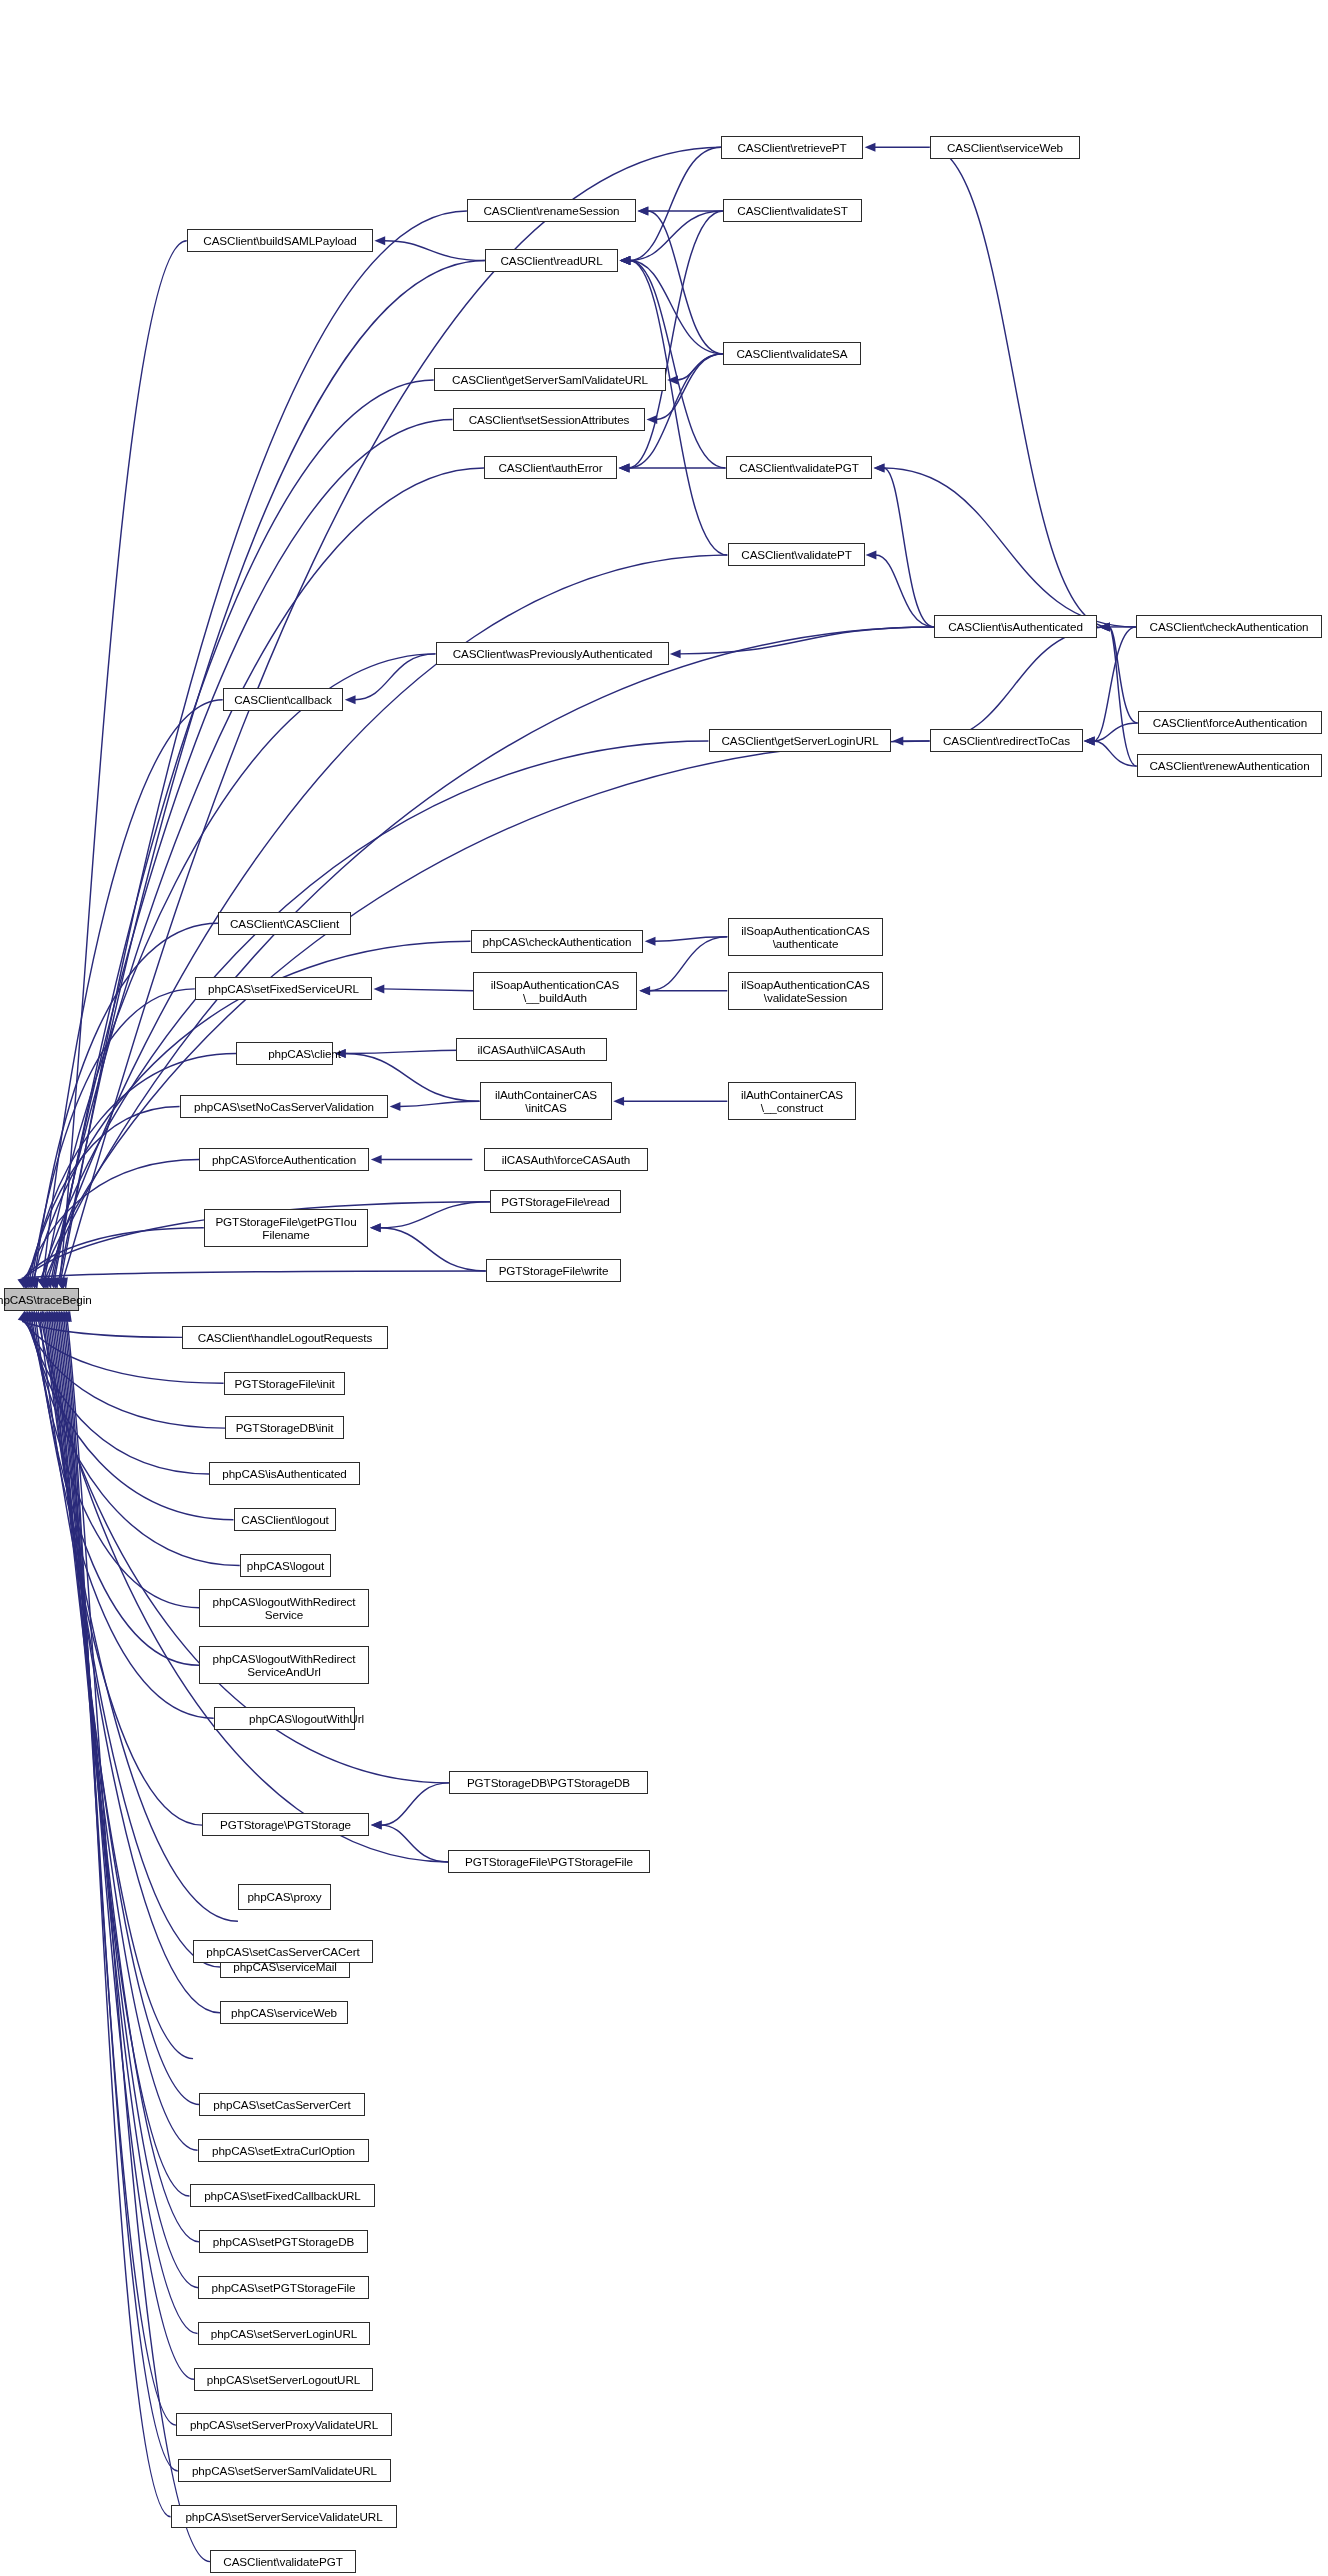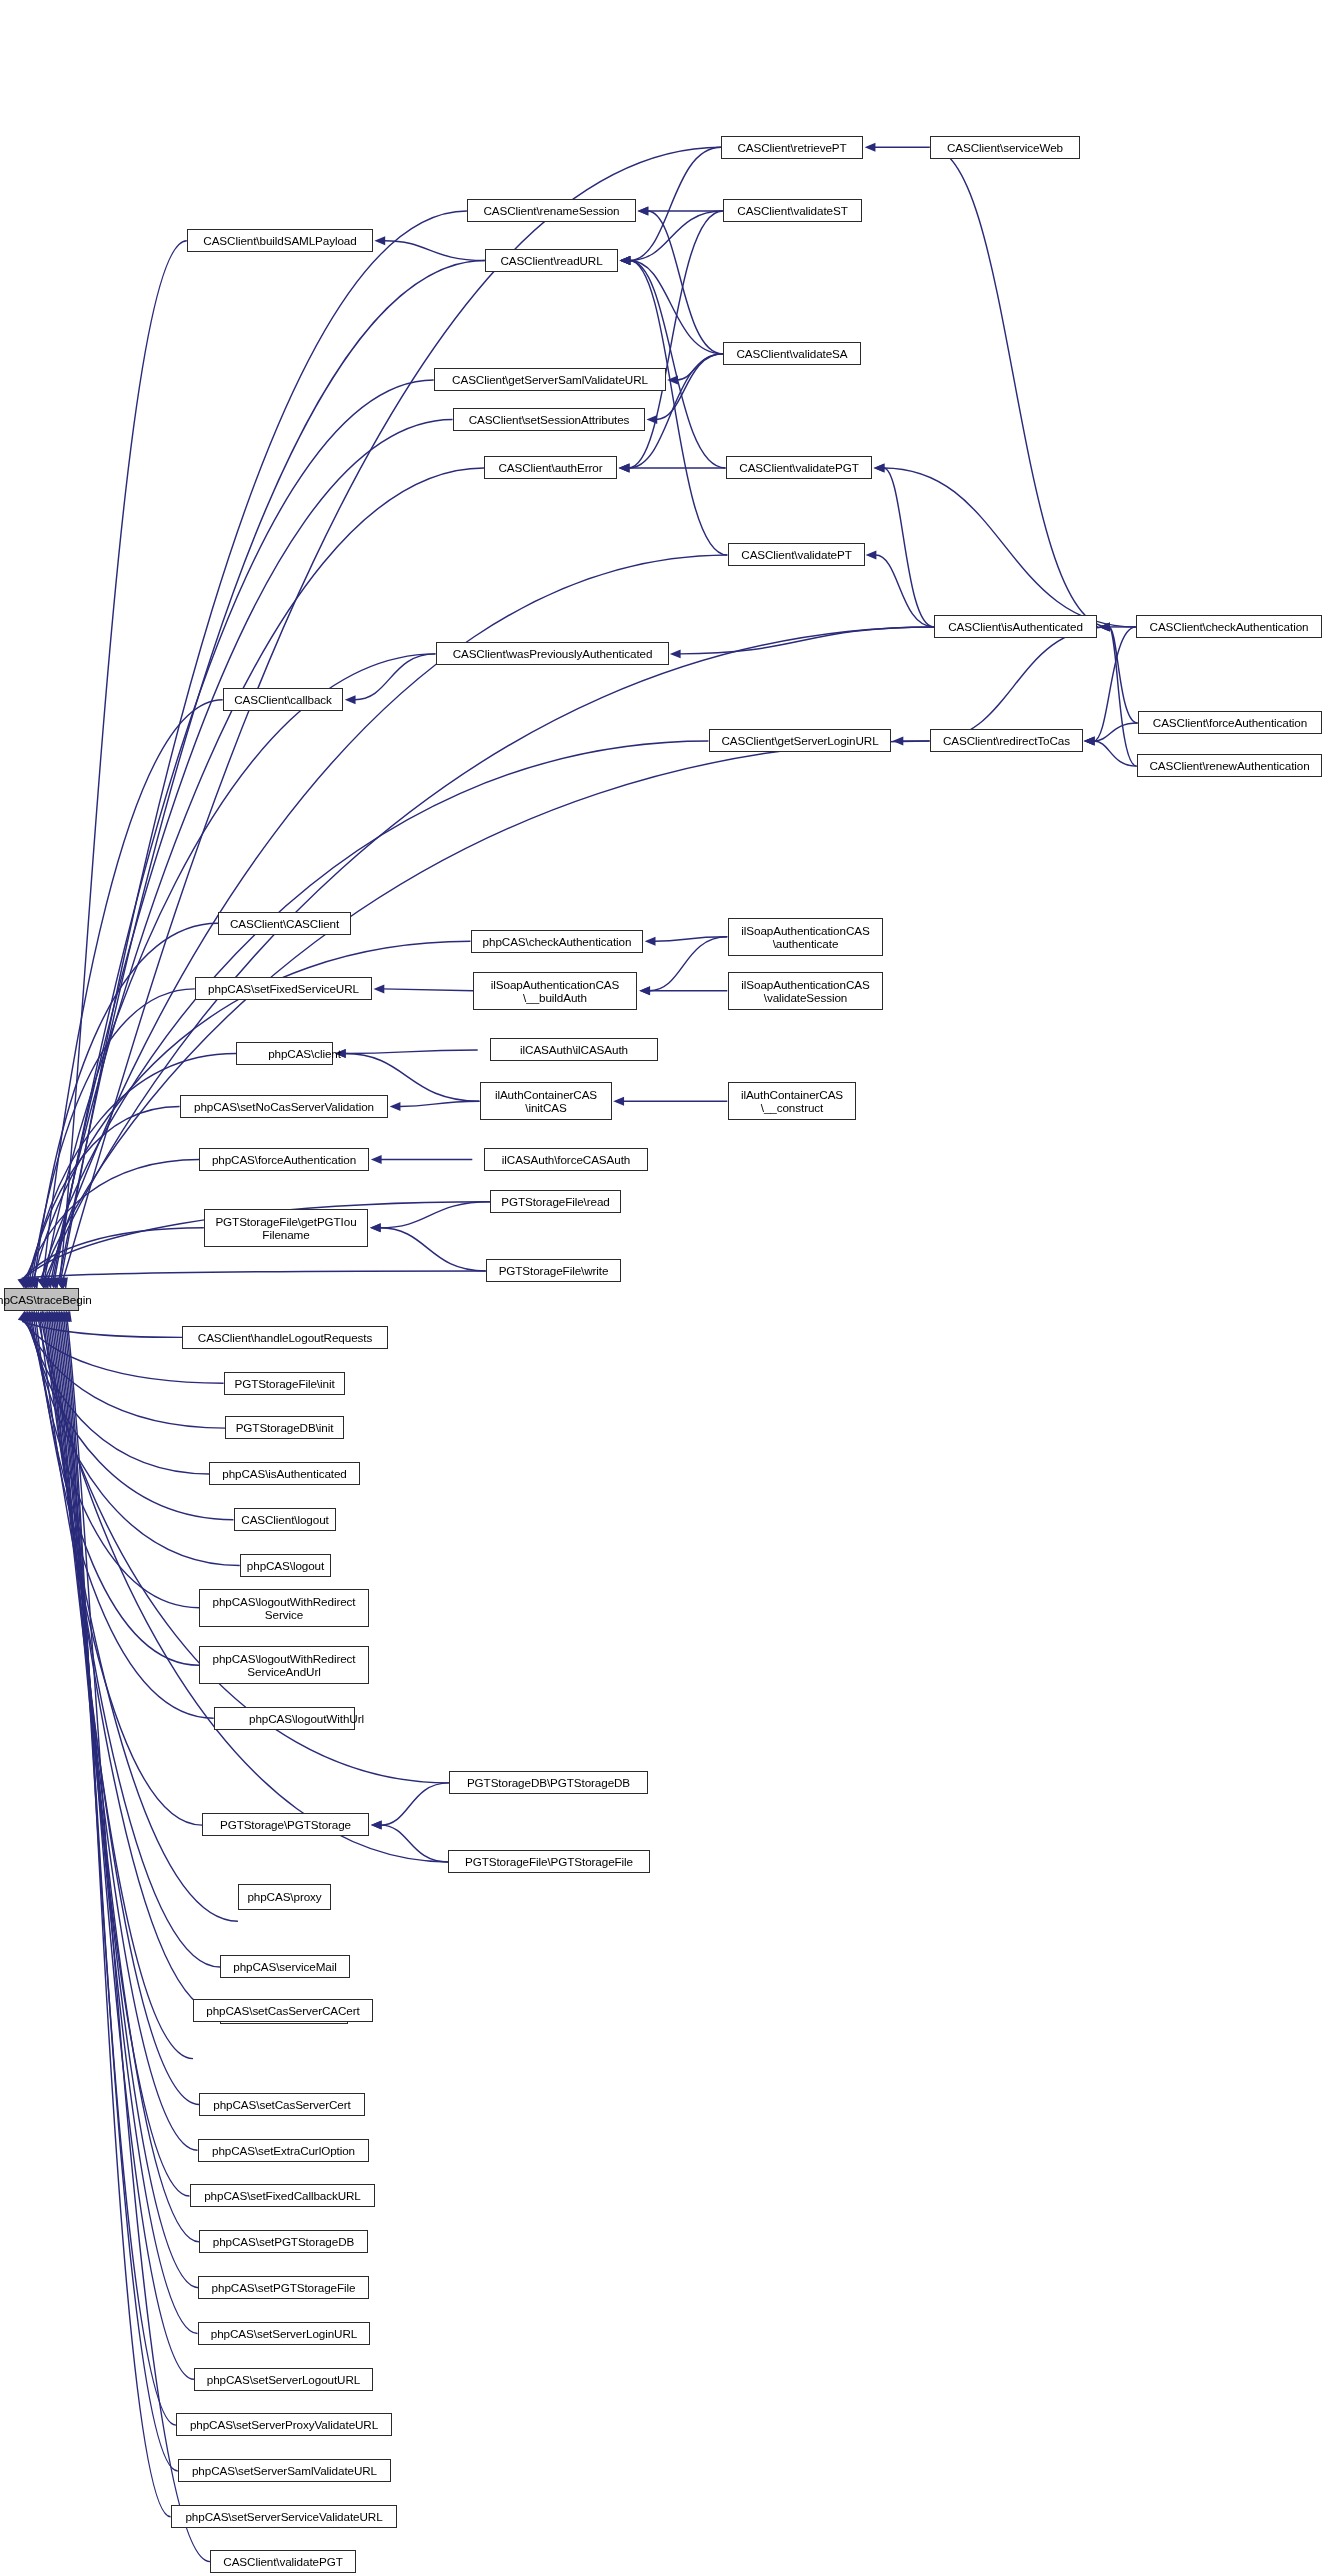--- a/index.html
+++ b/index.html
@@ -265,21 +265,21 @@
       <div class="node-box" style="left: 218px; top: 912px; width: 133px; height: 23.4px;">CASClient\CASClient</div>
       <div class="node-box" style="left: 471px; top: 930px; width: 172px; height: 23.4px;">phpCAS\checkAuthentication</div>
       <div class="node-box" style="left: 728px; top: 918px; width: 155px; height: 38px;">ilSoapAuthenticationCAS
 \authenticate</div>
       <div class="node-box" style="left: 195px; top: 977px; width: 177px; height: 23.4px;">phpCAS\setFixedServiceURL</div>
       <div class="node-box" style="left: 473px; top: 972px; width: 164px; height: 38px;">ilSoapAuthenticationCAS
 \__buildAuth</div>
       <div class="node-box" style="left: 728px; top: 972px; width: 155px; height: 38px;">ilSoapAuthenticationCAS
 \validateSession</div>
       <div class="node-box" style="left: 236px; top: 1042px; width: 97px; height: 23.4px; padding-left: 40px;">phpCAS\client</div>
-      <div class="node-box" style="left: 490px; top: 1038px; width: 168px; height: 23.4px;">ilCASAuth\ilCASAuth</div>
+      <div class="node-box" style="left: 456px; top: 1038px; width: 151px; height: 23.4px;">ilCASAuth\ilCASAuth</div>
       <div class="node-box" style="left: 480px; top: 1082px; width: 132px; height: 38px;">ilAuthContainerCAS
 \initCAS</div>
       <div class="node-box" style="left: 728px; top: 1082px; width: 128px; height: 38px;">ilAuthContainerCAS
 \__construct</div>
       <div class="node-box" style="left: 180px; top: 1095px; width: 208px; height: 23.4px;">phpCAS\setNoCasServerValidation</div>
       <div class="node-box" style="left: 199px; top: 1148px; width: 170px; height: 23.4px;">phpCAS\forceAuthentication</div>
       <div class="node-box" style="left: 472px; top: 1148px; width: 164px; height: 23.4px; margin-left: 12px;">ilCASAuth\forceCASAuth</div>
       <div class="node-box" style="left: 490px; top: 1190px; width: 131px; height: 23.4px;">PGTStorageFile\read</div>
       <div class="node-box" style="left: 204px; top: 1209px; width: 164px; height: 38px;">PGTStorageFile\getPGTIou
 Filename</div>
@@ -294,21 +294,21 @@
 Service</div>
       <div class="node-box" style="left: 199px; top: 1646px; width: 170px; height: 38px;">phpCAS\logoutWithRedirect
 ServiceAndUrl</div>
       <div class="node-box" style="left: 214px; top: 1707px; width: 141px; height: 23.4px; padding-left: 44px;">phpCAS\logoutWithUrl</div>
       <div class="node-box" style="left: 449px; top: 1771px; width: 199px; height: 23.4px;">PGTStorageDB\PGTStorageDB</div>
       <div class="node-box" style="left: 202px; top: 1813px; width: 167px; height: 23.4px;">PGTStorage\PGTStorage</div>
       <div class="node-box" style="left: 448px; top: 1850px; width: 202px; height: 23.4px;">PGTStorageFile\PGTStorageFile</div>
       <div class="node-box" style="left: 238px; top: 1884px; width: 93px; height: 26px;">phpCAS\proxy</div>
       <div class="node-box" style="left: 220px; top: 1955px; width: 130px; height: 23.4px;">phpCAS\serviceMail</div>
       <div class="node-box" style="left: 220px; top: 2001px; width: 128px; height: 23.4px;">phpCAS\serviceWeb</div>
-      <div class="node-box" style="left: 193px; top: 1999px; width: 180px; height: 23.4px;">phpCAS\setCasServerCACert</div>
+      <div class="node-box" style="left: 193px; top: 1940px; width: 180px; height: 23.4px;">phpCAS\setCasServerCACert</div>
       <div class="node-box" style="left: 199px; top: 2093px; width: 166px; height: 23.4px;">phpCAS\setCasServerCert</div>
       <div class="node-box" style="left: 198px; top: 2139px; width: 171px; height: 23.4px;">phpCAS\setExtraCurlOption</div>
       <div class="node-box" style="left: 190px; top: 2184px; width: 185px; height: 23.4px;">phpCAS\setFixedCallbackURL</div>
       <div class="node-box" style="left: 199px; top: 2230px; width: 169px; height: 23.4px;">phpCAS\setPGTStorageDB</div>
       <div class="node-box" style="left: 198px; top: 2276px; width: 171px; height: 23.4px;">phpCAS\setPGTStorageFile</div>
       <div class="node-box" style="left: 198px; top: 2322px; width: 172px; height: 23.4px;">phpCAS\setServerLoginURL</div>
       <div class="node-box" style="left: 194px; top: 2368px; width: 179px; height: 23.4px;">phpCAS\setServerLogoutURL</div>
       <div class="node-box" style="left: 176px; top: 2413px; width: 216px; height: 23.4px;">phpCAS\setServerProxyValidateURL</div>
       <div class="node-box" style="left: 178px; top: 2459px; width: 213px; height: 23.4px;">phpCAS\setServerSamlValidateURL</div>
       <div class="node-box" style="left: 171px; top: 2505px; width: 226px; height: 23.4px;">phpCAS\setServerServiceValidateURL</div>

